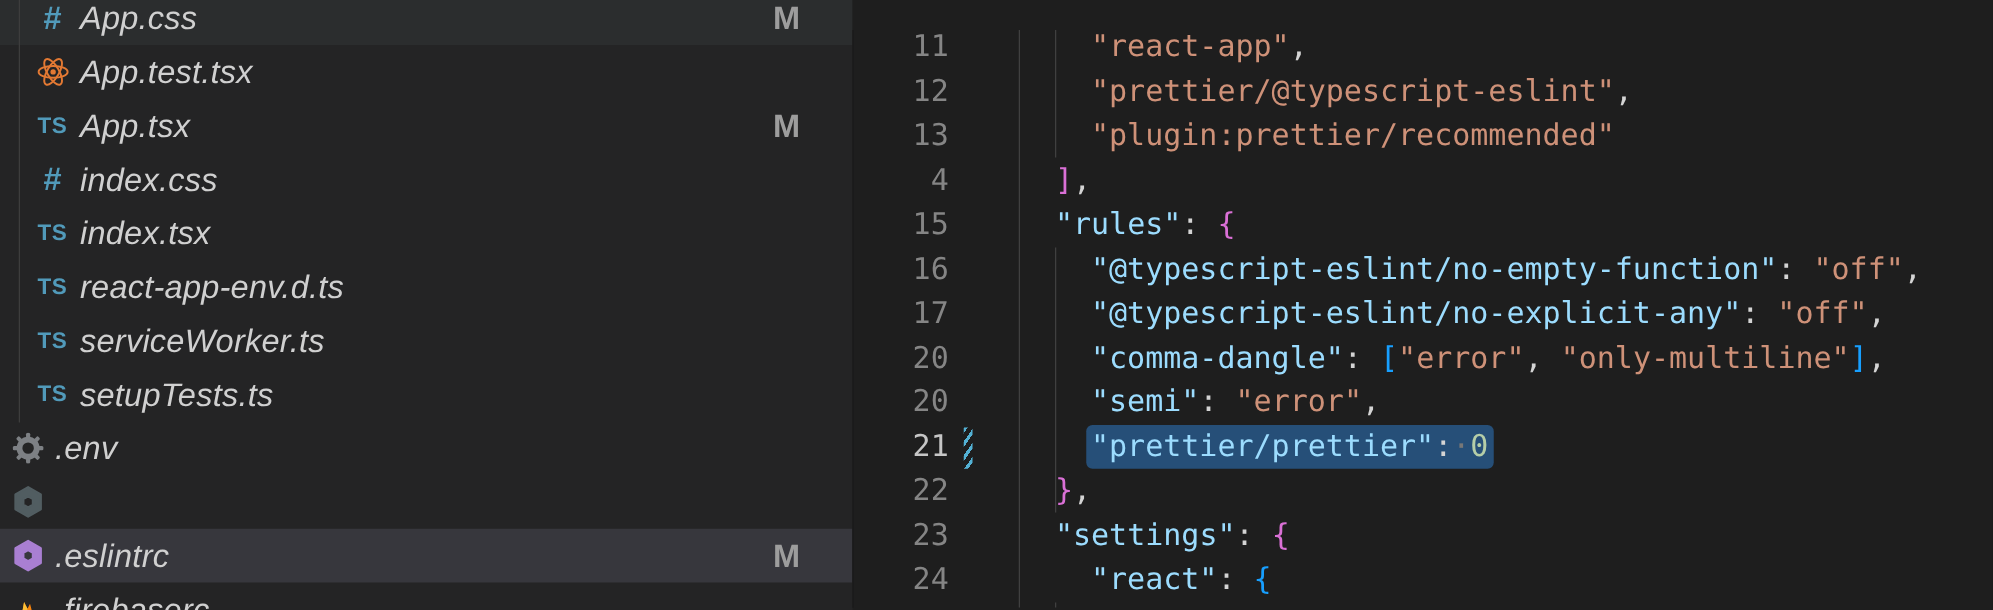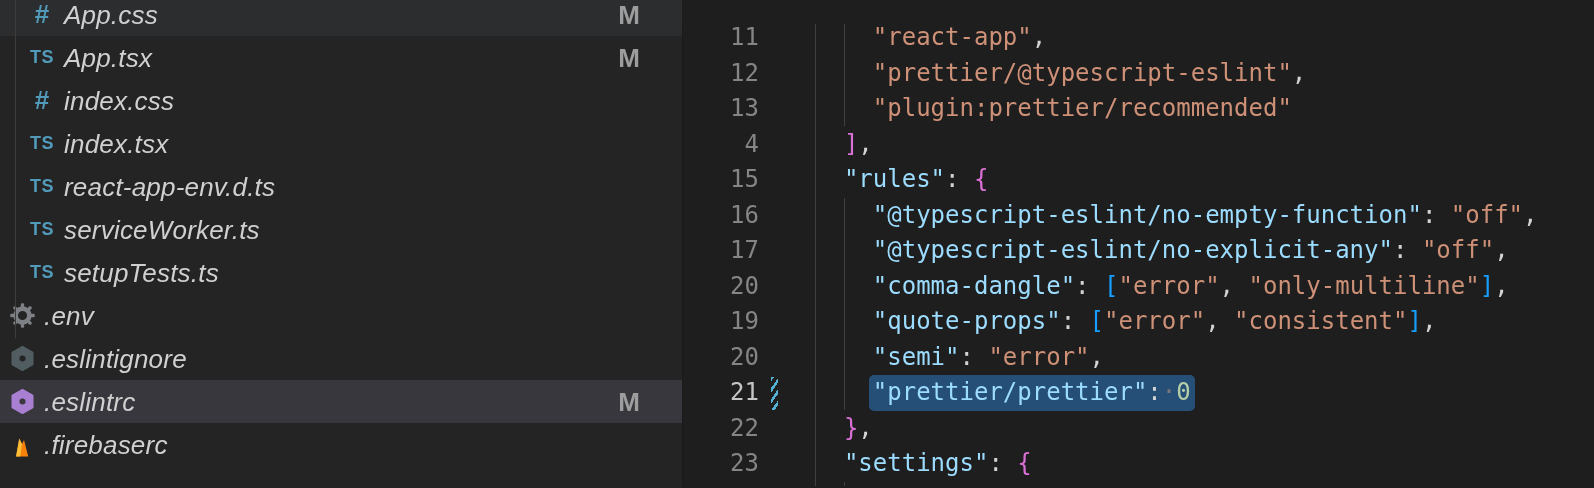--- a/index.html
+++ b/index.html
@@ -62,20 +62,33 @@
     <div class="rows" id="file-rows">
         <div class="row d1 hover">
           <span class="ficon">
             <span class="itxt hash">#</span>
           </span>
           <span class="flabel">App.css</span>
           <span class="fbadge">M</span>
         </div>
         <div class="row d1">
           <span class="ficon">
+            <svg width="27" height="27" viewBox="0 0 24 24" fill="none">
+              <g stroke="#e37933" stroke-width="1.4">
+                <ellipse cx="12" cy="12" rx="10.3" ry="4.2"></ellipse>
+                <ellipse cx="12" cy="12" rx="10.3" ry="4.2" transform="rotate(60 12 12)"></ellipse>
+                <ellipse cx="12" cy="12" rx="10.3" ry="4.2" transform="rotate(120 12 12)"></ellipse>
+              </g>
+              <circle cx="12" cy="12" r="1.9" fill="#e37933"></circle>
+            </svg>
+          </span>
+          <span class="flabel">App.test.tsx</span>
+        </div>
+        <div class="row d1">
+          <span class="ficon">
             <span class="itxt ts">TS</span>
           </span>
           <span class="flabel">App.tsx</span>
           <span class="fbadge">M</span>
         </div>
         <div class="row d1">
           <span class="ficon">
             <span class="itxt hash">#</span>
           </span>
           <span class="flabel">index.css</span>
@@ -121,21 +134,20 @@
             </svg>
           </span>
           <span class="flabel">.env</span>
         </div>
         <div class="row d0">
           <span class="ficon">
             <svg width="27" height="27" viewBox="0 0 24 24">
               <path fill-rule="evenodd" fill="#515d61" stroke="#515d61" stroke-width="1.6" stroke-linejoin="round" d="M12 1.6 L21 6.8 L21 17.2 L12 22.4 L3 17.2 L3 6.8 Z M12 8.1 L15.4 10.05 L15.4 13.95 L12 15.9 L8.6 13.95 L8.6 10.05 Z"></path>
             </svg>
           </span>
-          <span class="flabel">.eslintignore</span>
         </div>
         <div class="row d0 selected">
           <span class="ficon">
             <svg width="27" height="27" viewBox="0 0 24 24">
               <path fill-rule="evenodd" fill="#a97fd2" stroke="#a97fd2" stroke-width="1.6" stroke-linejoin="round" d="M12 1.6 L21 6.8 L21 17.2 L12 22.4 L3 17.2 L3 6.8 Z M12 8.1 L15.4 10.05 L15.4 13.95 L12 15.9 L8.6 13.95 L8.6 10.05 Z"></path>
             </svg>
           </span>
           <span class="flabel">.eslintrc</span>
           <span class="fbadge">M</span>
         </div>
@@ -159,21 +171,20 @@
     <div class="iguide g2c"></div>
     <div class="lines" id="code-lines">
         <div class="cline"><span class="lnum">11</span><span class="codespan"><span>    </span><span class="tk-str">"react-app"</span><span class="tk-pun">,</span></span></div>
         <div class="cline"><span class="lnum">12</span><span class="codespan"><span>    </span><span class="tk-str">"prettier/@typescript-eslint"</span><span class="tk-pun">,</span></span></div>
         <div class="cline"><span class="lnum">13</span><span class="codespan"><span>    </span><span class="tk-str">"plugin:prettier/recommended"</span></span></div>
         <div class="cline"><span class="lnum">4</span><span class="codespan"><span>  </span><span class="tk-pk">]</span><span class="tk-pun">,</span></span></div>
         <div class="cline"><span class="lnum">15</span><span class="codespan"><span>  </span><span class="tk-key">"rules"</span><span class="tk-pun">:</span><span> </span><span class="tk-pk">{</span></span></div>
         <div class="cline"><span class="lnum">16</span><span class="codespan"><span>    </span><span class="tk-key">"@typescript-eslint/no-empty-function"</span><span class="tk-pun">:</span><span> </span><span class="tk-str">"off"</span><span class="tk-pun">,</span></span></div>
         <div class="cline"><span class="lnum">17</span><span class="codespan"><span>    </span><span class="tk-key">"@typescript-eslint/no-explicit-any"</span><span class="tk-pun">:</span><span> </span><span class="tk-str">"off"</span><span class="tk-pun">,</span></span></div>
         <div class="cline"><span class="lnum">20</span><span class="codespan"><span>    </span><span class="tk-key">"comma-dangle"</span><span class="tk-pun">:</span><span> </span><span class="tk-bl">[</span><span class="tk-str">"error"</span><span class="tk-pun">,</span><span> </span><span class="tk-str">"only-multiline"</span><span class="tk-bl">]</span><span class="tk-pun">,</span></span></div>
-        <div class="cline"><span class="lnum">19</span><span class="codespan"><span>    </span><span class="tk-key">"quote-props"</span><span class="tk-pun">:</span><span> </span><span class="tk-bl">[</span><span class="tk-str">"error"</span><span class="tk-pun">,</span><span> </span><span class="tk-str">"consistent"</span><span class="tk-bl">]</span><span class="tk-pun">,</span></span></div>
         <div class="cline"><span class="lnum">20</span><span class="codespan"><span>    </span><span class="tk-key">"semi"</span><span class="tk-pun">:</span><span> </span><span class="tk-str">"error"</span><span class="tk-pun">,</span></span></div>
         <div class="cline active"><span class="lnum">21</span><span class="modmark"></span><span class="codespan"><span>    </span><span class="sel"><span class="tk-key">"prettier/prettier"</span><span class="tk-pun">:</span><span class="tk-ws">·</span><span class="tk-num">0</span></span></span></div>
         <div class="cline"><span class="lnum">22</span><span class="codespan"><span>  </span><span class="tk-pk">}</span><span class="tk-pun">,</span></span></div>
         <div class="cline"><span class="lnum">23</span><span class="codespan"><span>  </span><span class="tk-key">"settings"</span><span class="tk-pun">:</span><span> </span><span class="tk-pk">{</span></span></div>
         <div class="cline"><span class="lnum">24</span><span class="codespan"><span>    </span><span class="tk-key">"react"</span><span class="tk-pun">:</span><span> </span><span class="tk-bl">{</span></span></div>
       </div>
   </div>
 
 </div>
 

